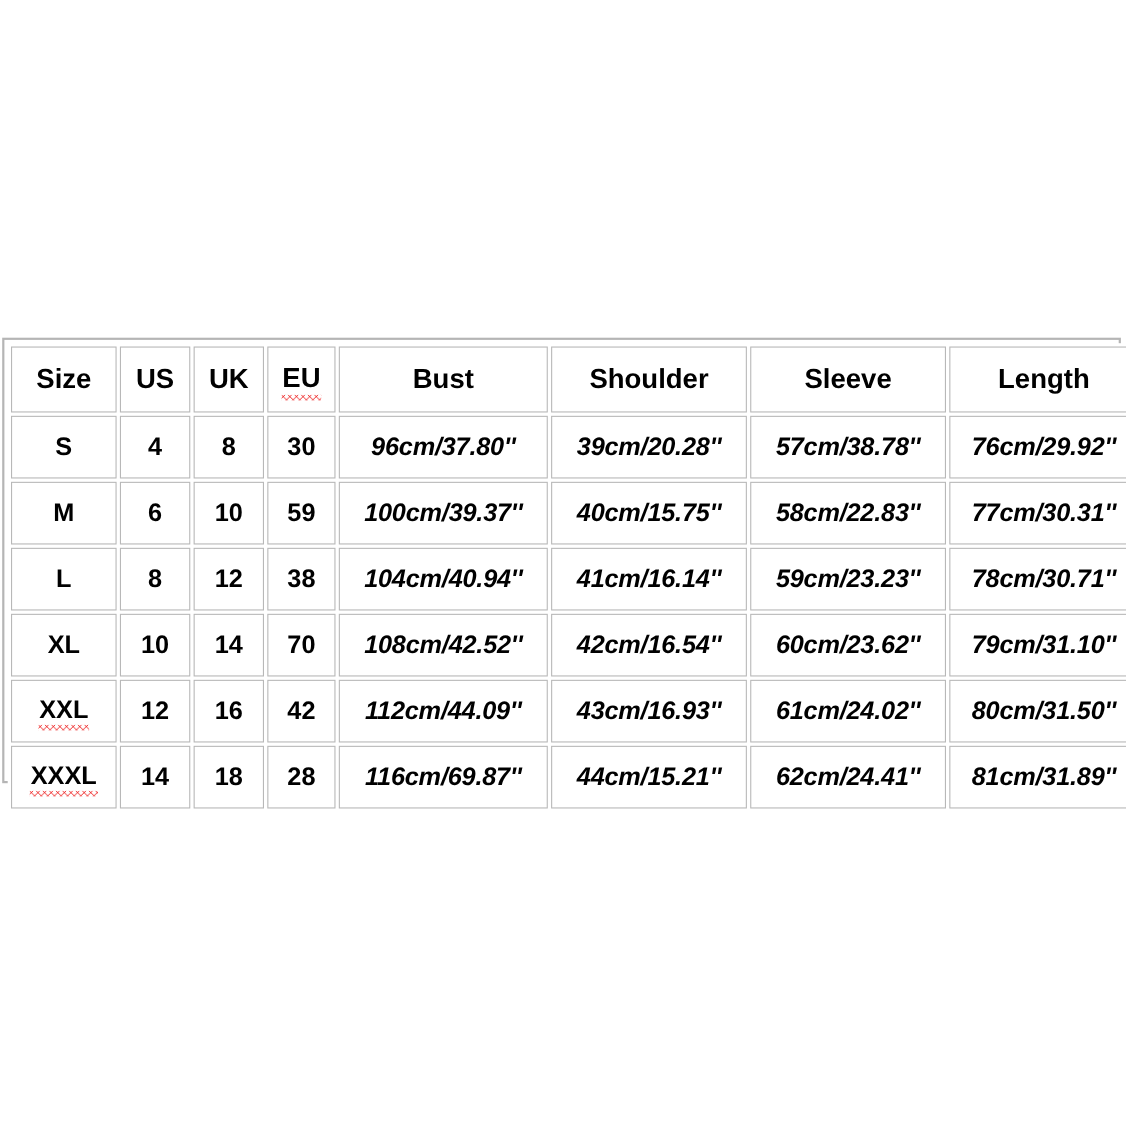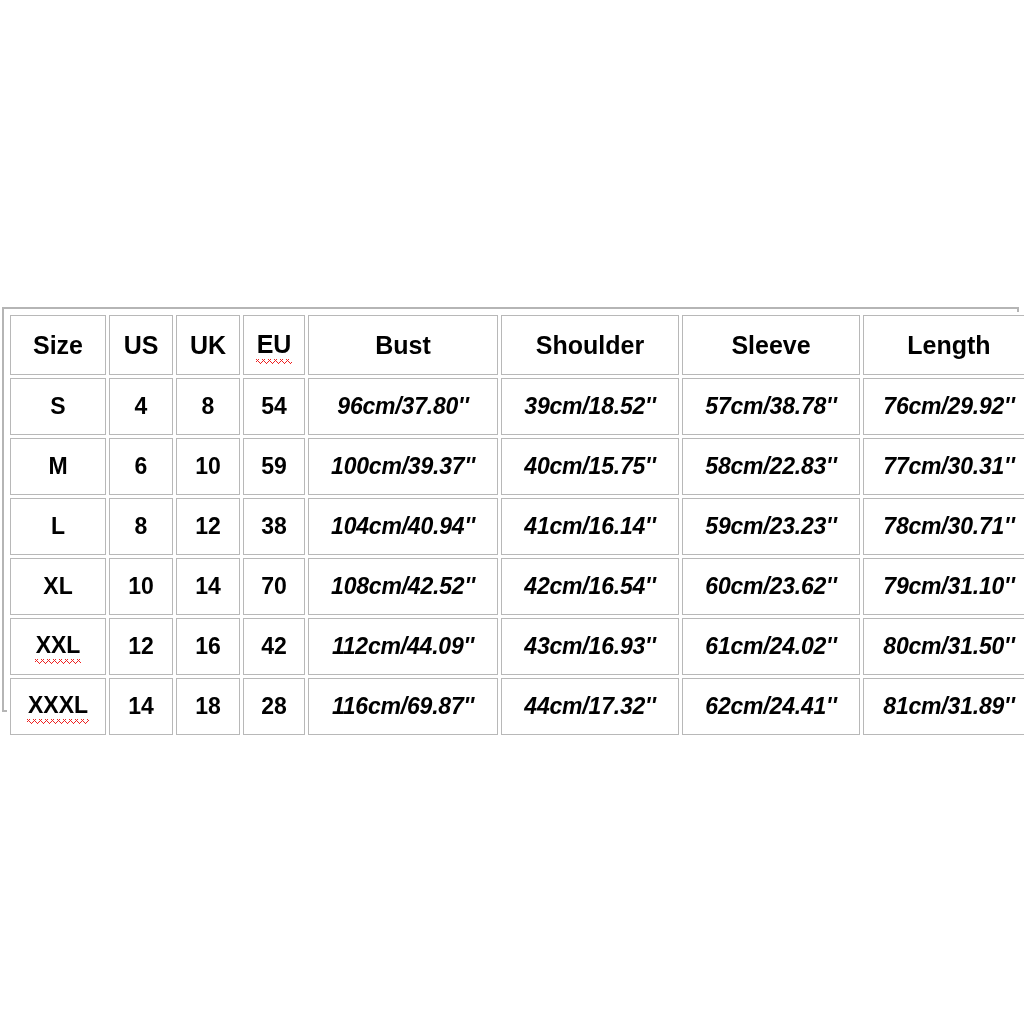--- a/index.html
+++ b/index.html
@@ -141,23 +141,23 @@
           <th><span>Sleeve</span></th>
           <th><span>Length</span></th>
         </tr>
       </thead>
       <tbody>
 
         <tr>
           <td class="sizecode"><span>S</span></td>
           <td class="num">4</td>
           <td class="num">8</td>
-          <td class="num">54</td>
+          <td class="num">30</td>
           <td class="meas">96cm/37.80''</td>
-          <td class="meas">39cm/18.52''</td>
+          <td class="meas">39cm/20.28''</td>
           <td class="meas">57cm/38.78''</td>
           <td class="meas">76cm/29.92''</td>
         </tr>
 
         <tr>
           <td class="sizecode"><span>M</span></td>
           <td class="num">6</td>
           <td class="num">10</td>
           <td class="num">59</td>
           <td class="meas">100cm/39.37''</td>
@@ -198,21 +198,21 @@
           <td class="meas">61cm/24.02''</td>
           <td class="meas">80cm/31.50''</td>
         </tr>
 
         <tr>
           <td class="sizecode"><span class="spell">XXXL</span></td>
           <td class="num">14</td>
           <td class="num">18</td>
           <td class="num">28</td>
           <td class="meas">116cm/69.87''</td>
-          <td class="meas">44cm/17.32''</td>
+          <td class="meas">44cm/15.21''</td>
           <td class="meas">62cm/24.41''</td>
           <td class="meas">81cm/31.89''</td>
         </tr>
 
       </tbody>
     </table>
   </div>
 
 </div>
 

